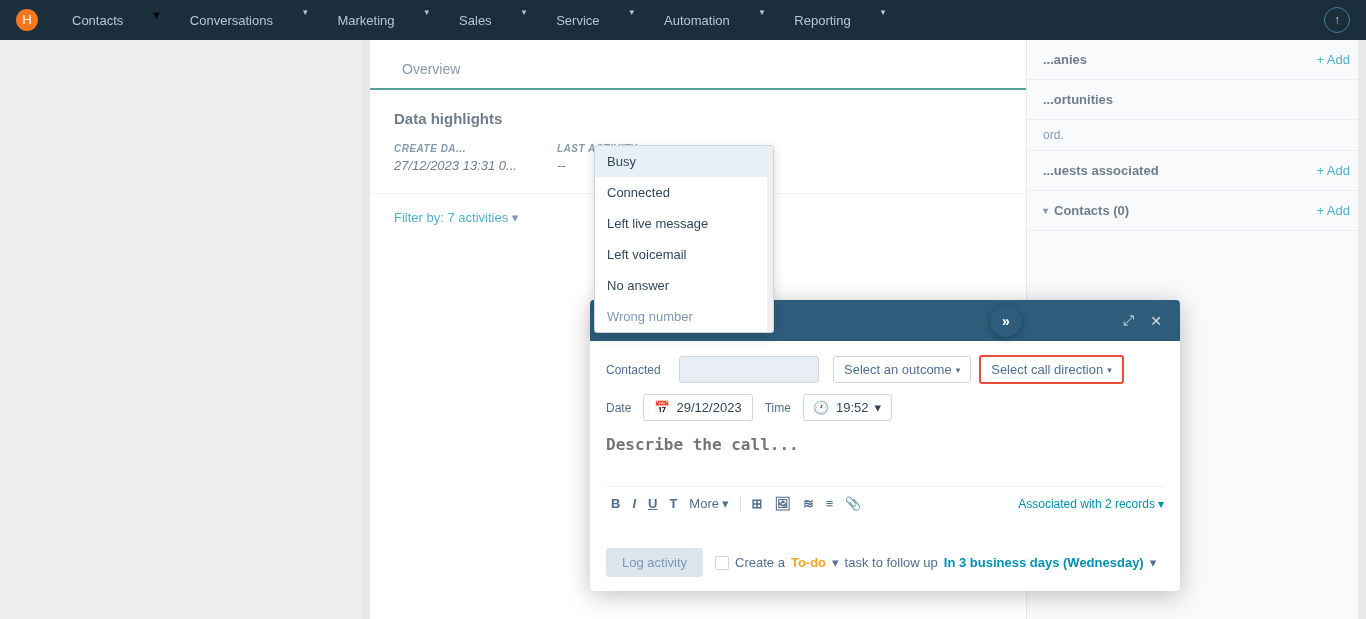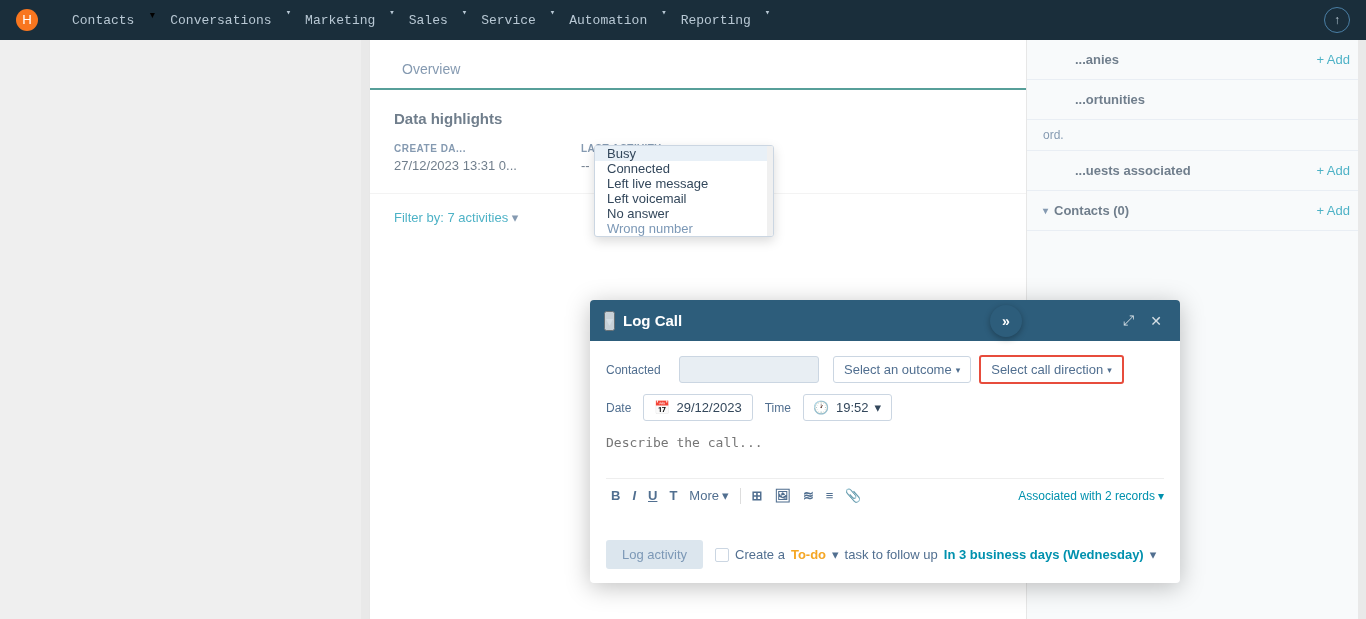--- a/index.html
+++ b/index.html
@@ -16,22 +16,21 @@
     }
     .topnav-logo {
       color: #f8761f;
       font-size: 20px;
       margin-right: 24px;
       display: flex;
       align-items: center;
     }
     .topnav-links {
       display: flex;
-      gap: 4px;
-      font-family: Liberation Mono, monospace;
+      gap: 20px;
     }
     .topnav-link {
       color: #b8c8d4;
       font-size: 13px;
       padding: 6px 10px;
       cursor: pointer;
       display: flex;
       align-items: center;
       gap: 3px;
       border-radius: 3px;
@@ -115,21 +114,22 @@
       padding: 20px 24px;
     }
     .section-title {
       font-size: 15px;
       font-weight: 600;
       color: #33475b;
       margin-bottom: 16px;
     }
     .data-fields {
       display: flex;
-      gap: 64px;
+      gap: 40px;
+      font-style: italic;
     }
     .data-field label {
       font-size: 10px;
       font-weight: 700;
       color: #516f90;
       text-transform: uppercase;
       letter-spacing: 0.5px;
       display: block;
       margin-bottom: 4px;
     }
@@ -163,21 +163,20 @@
       padding: 12px 16px;
       border-bottom: 1px solid #e0e7ef;
       display: flex;
       justify-content: space-between;
       align-items: center;
     }
     .right-panel-title {
       font-size: 13px;
       font-weight: 600;
       color: #33475b;
-      margin-left: 32px;
     }
     .add-link {
       color: #0091ae;
       font-size: 13px;
       cursor: pointer;
     }
 
     .contacts-section {
       padding: 12px 16px;
       border-bottom: 1px solid #e0e7ef;
@@ -342,26 +341,27 @@
       font-size: 13px;
       color: #33475b;
       background: #fff;
       cursor: pointer;
     }
 
     .describe-area {
       width: 100%;
       border: none;
       outline: none;
-      font-size: 13px;
+      font-size: 16px;
       color: #8b5cf6;
       padding: 4px 0;
       margin-bottom: 6px;
       resize: none;
       background: transparent;
+      font-weight: bold;
     }
 
     .toolbar-row {
       display: flex;
       align-items: center;
       gap: 2px;
       border-top: 1px solid #eee;
       padding-top: 6px;
       margin-bottom: 10px;
     }
@@ -451,21 +451,21 @@
       z-index: 50;
       overflow: hidden;
     }
     .outcome-menu-scroll {
       position: absolute;
       right: 0; top: 0; bottom: 0;
       width: 6px;
       background: #f0f0f0;
     }
     .outcome-item {
-      padding: 0 12px;
+      padding: 8px 12px;
       font-size: 13px;
       color: #33475b;
       cursor: pointer;
     }
     .outcome-item.selected { background: #e8f0f7; font-weight: 500; }
     .outcome-item.truncated {
       color: #7c98b6;
       font-style: normal;
     }
 

